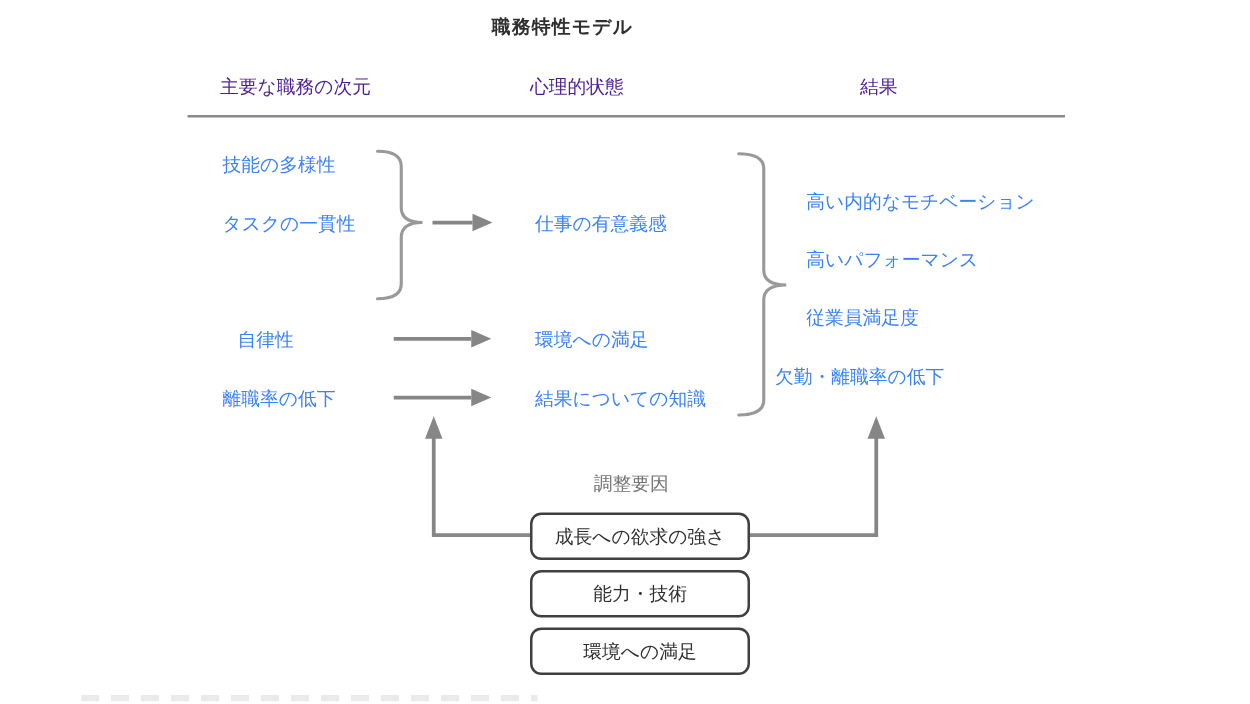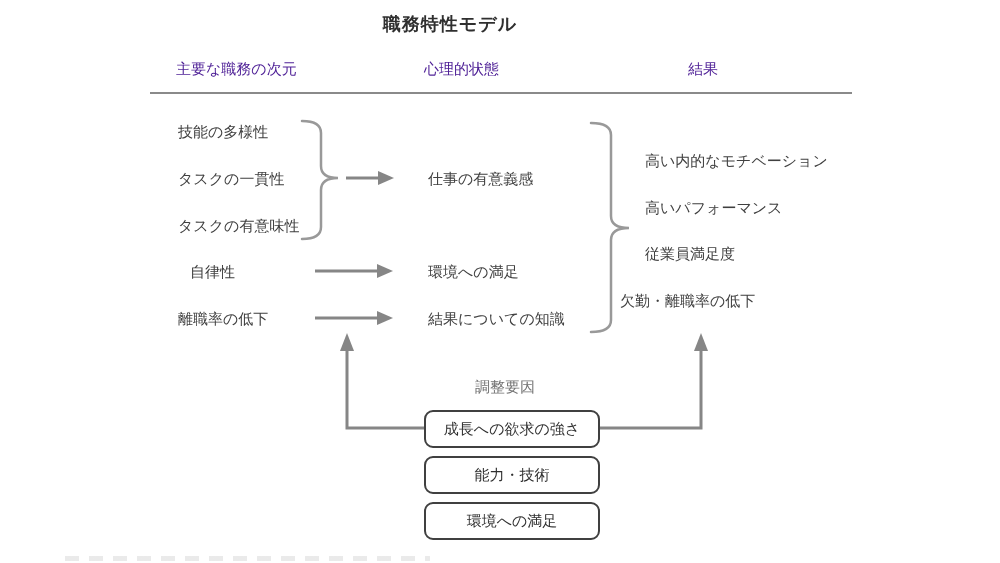--- a/index.html
+++ b/index.html
@@ -1,23 +1,23 @@
 <!DOCTYPE html>
 <html><head>
 <meta charset="utf-8">
 <style>
   html,body{margin:0;padding:0;background:#fff;}
   .canvas{
     position:relative;width:1000px;height:563px;background:#ffffff;overflow:hidden;
     font-family:"Liberation Sans","DejaVu Sans",sans-serif;color:#333333;
   }
   .abs{position:absolute;white-space:nowrap;}
-  .title{font-size:18px;font-weight:600;color:#2f2f2f;letter-spacing:1px;}
+  .title{font-size:15px;font-weight:600;color:#2f2f2f;letter-spacing:1px;}
   .colhead{font-size:15px;color:#4c1d95;}
-  .item{font-size:15px;color:#404040;}
+  .item{font-size:15px;color:#3b82f6;}
   .rule{position:absolute;background:#8a8a8a;height:2px;}
   .mod-label{font-size:15px;color:#737373;}
   .mod-box{
     position:absolute;left:424px;width:176px;height:38px;
     border:2px solid #404040;border-radius:9px;background:#ffffff;
     display:flex;align-items:center;justify-content:center;
     font-size:15px;color:#2f2f2f;box-sizing:border-box;
   }
   svg.overlay{position:absolute;left:0;top:0;}
   .artifact{
@@ -55,21 +55,20 @@
   <div class="abs title" style="left:330px;top:12px;width:240px;text-align:center;">職務特性モデル</div>
 
   <div class="abs colhead" style="left:176px;top:60px;">主要な職務の次元</div>
   <div class="abs colhead" style="left:424px;top:60px;">心理的状態</div>
   <div class="abs colhead" style="left:688px;top:60px;">結果</div>
 
   <div class="rule" style="left:150px;top:92px;width:702px;"></div>
 
   <div class="abs item" style="left:178px;top:123px;">技能の多様性</div>
   <div class="abs item" style="left:178px;top:170px;">タスクの一貫性</div>
-  <div class="abs item" style="left:178px;top:217px;">タスクの有意味性</div>
   <div class="abs item" style="left:190px;top:263px;">自律性</div>
   <div class="abs item" style="left:178px;top:310px;">離職率の低下</div>
 
   <div class="abs item" style="left:428px;top:170px;">仕事の有意義感</div>
   <div class="abs item" style="left:428px;top:263px;">環境への満足</div>
   <div class="abs item" style="left:428px;top:310px;">結果についての知識</div>
 
   <div class="abs item" style="left:645px;top:152px;">高い内的なモチベーション</div>
   <div class="abs item" style="left:645px;top:199px;">高いパフォーマンス</div>
   <div class="abs item" style="left:645px;top:245px;font-family:Liberation Serif, serif;">従業員満足度</div>

